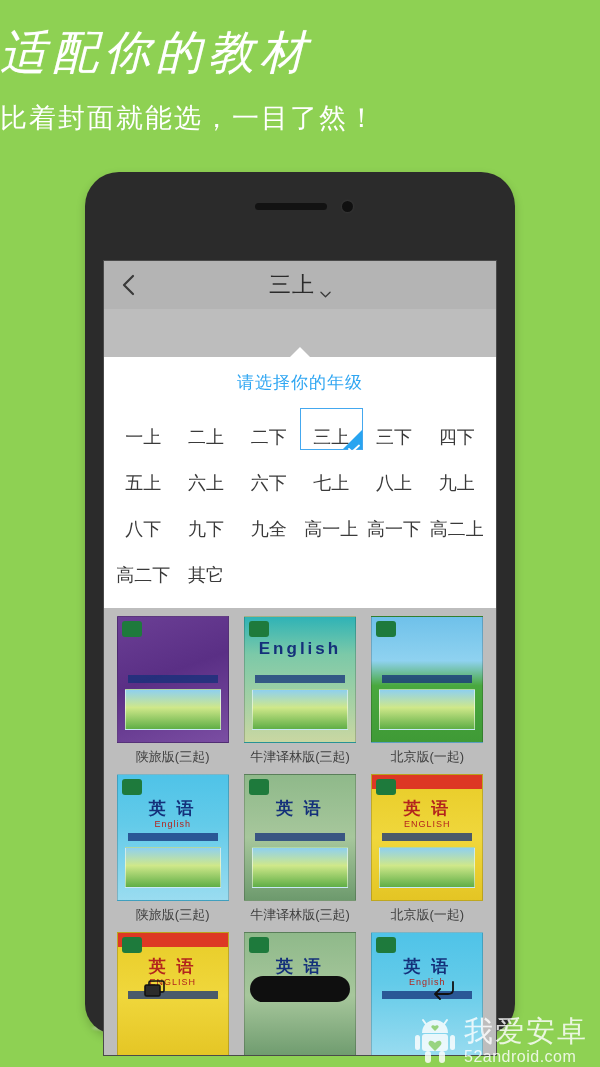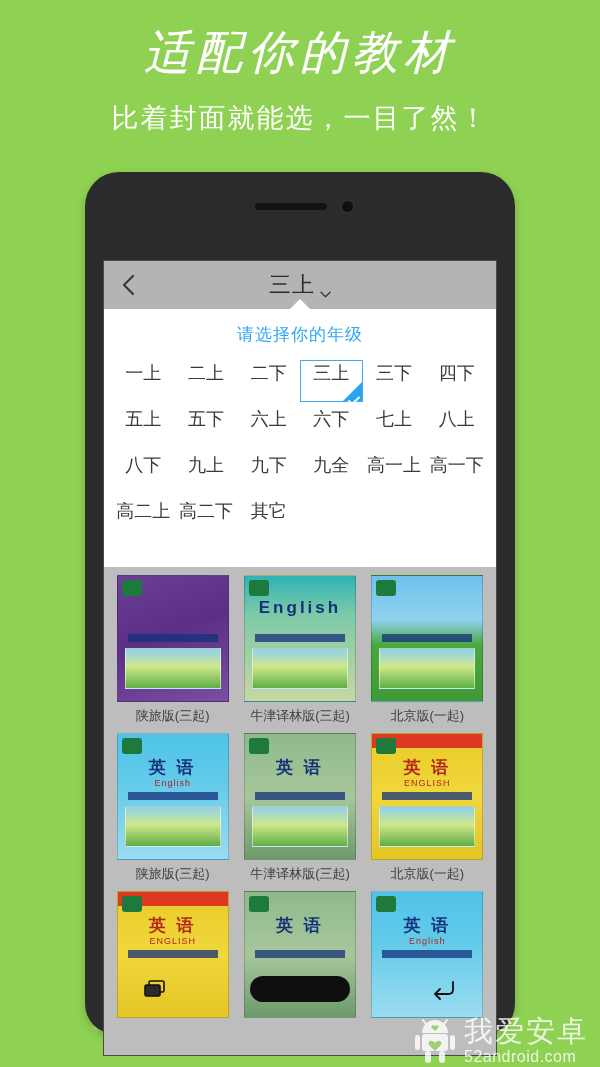--- a/index.html
+++ b/index.html
@@ -10,21 +10,21 @@
   body {
     background: #8ed153;
     position: relative;
     overflow: hidden;
   }
 
   
   .promo {
     position: absolute;
     top: 0; left: 0; right: 0;
-    text-align: center;
+    text-align: left;
     padding-top: 22px;
   }
   .promo-title {
     font-size: 46px;
     line-height: 60px;
     color: #ffffff;
     letter-spacing: 6px;
     font-family: "DejaVu Sans", "Liberation Sans", sans-serif;
     font-weight: 400;
     font-style: italic;
@@ -115,21 +115,22 @@
   }
   .title-caret {
     display: inline-block;
     width: 11px; height: 11px;
   }
 
   
   .dropdown {
     position: relative;
     background: #ffffff;
-    padding: 14px 0 27px 0;
+    padding: 14px 0 20px 0;
+    margin-top: 48px;
   }
   .dd-pointer {
     position: absolute;
     top: -10px; left: 50%;
     margin-left: -11px;
     width: 0; height: 0;
     border-left: 11px solid transparent;
     border-right: 11px solid transparent;
     border-bottom: 11px solid #ffffff;
   }
@@ -142,21 +143,21 @@
   }
   .grade-grid {
     display: grid;
     grid-template-columns: repeat(6, 1fr);
     row-gap: 4px;
     padding: 0 8px;
   }
   .grade-cell {
     height: 42px;
     display: flex;
-    align-items: flex-start;
+    align-items: flex-end;
     justify-content: center;
     font-size: 18px;
     color: #3a3a3a;
     position: relative;
     border: 1px solid transparent;
     background: transparent;
   }
   .grade-cell.selected {
     border: 1px solid #44a8ef;
     background: #ffffff;
@@ -334,39 +335,36 @@
           <div class="grade-cell">
             <span>三下</span>
           </div>
           <div class="grade-cell">
             <span>四下</span>
           </div>
           <div class="grade-cell">
             <span>五上</span>
           </div>
           <div class="grade-cell">
-            <span>五下</span>
-          </div>
-          <div class="grade-cell">
             <span>六上</span>
           </div>
           <div class="grade-cell">
             <span>六下</span>
           </div>
           <div class="grade-cell">
             <span>七上</span>
           </div>
           <div class="grade-cell">
             <span>八上</span>
           </div>
           <div class="grade-cell">
+            <span>九上</span>
+          </div>
+          <div class="grade-cell">
             <span>八下</span>
-          </div>
-          <div class="grade-cell">
-            <span>九上</span>
           </div>
           <div class="grade-cell">
             <span>九下</span>
           </div>
           <div class="grade-cell">
             <span>九全</span>
           </div>
           <div class="grade-cell">
             <span>高一上</span>
           </div>

